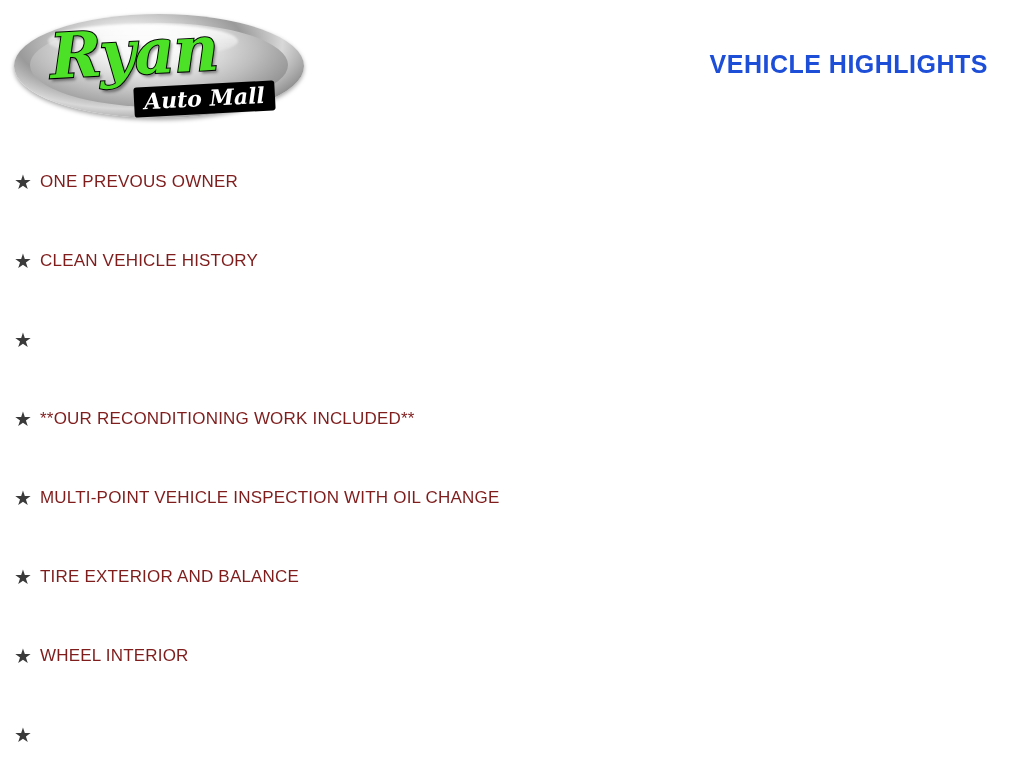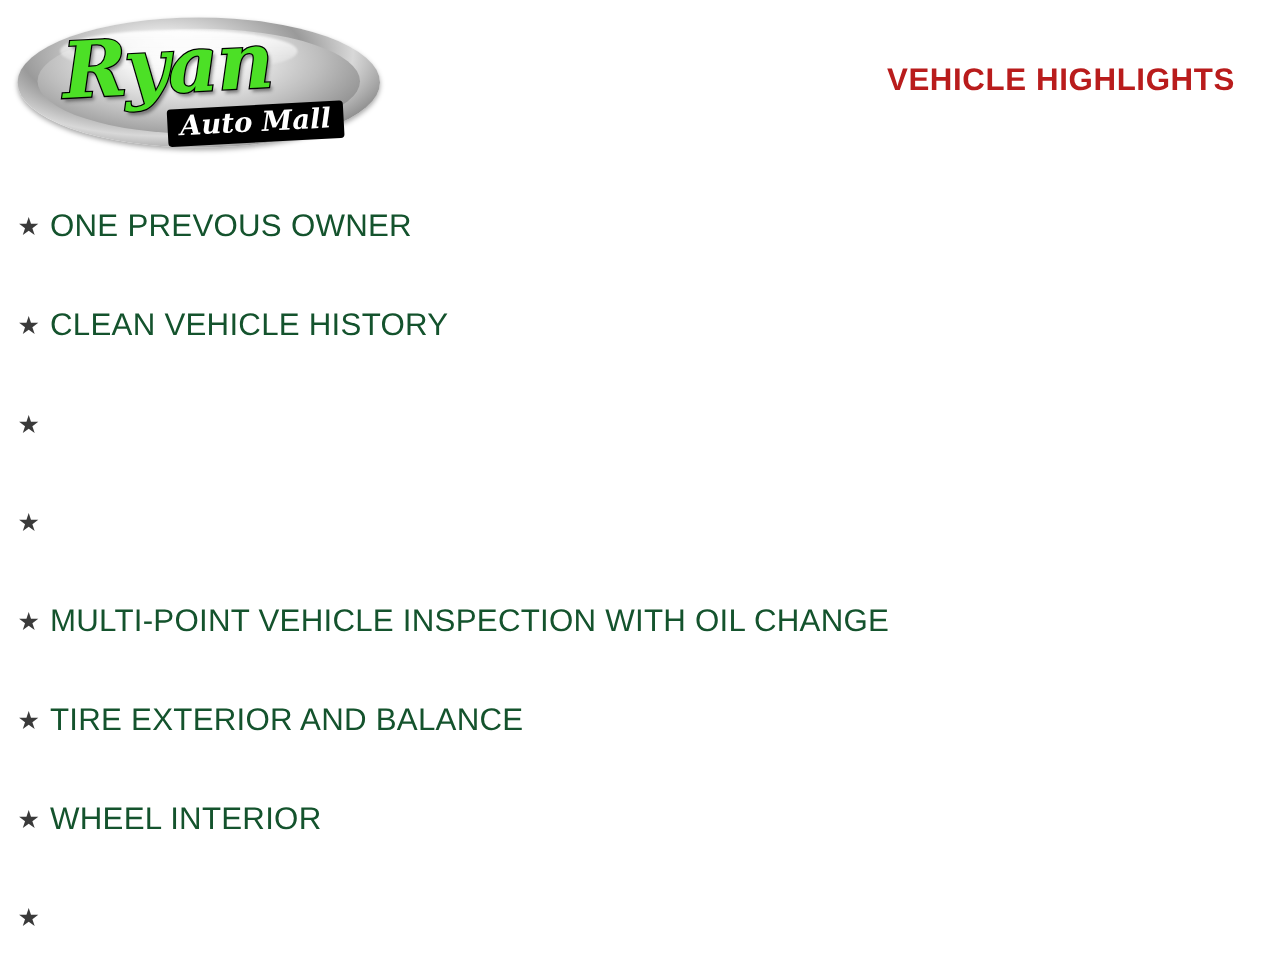--- a/index.html
+++ b/index.html
@@ -89,21 +89,21 @@
     letter-spacing: 0px;
     white-space: nowrap;
   }
 
   .header-title {
     position: absolute;
     right: 36px;
     top: 50px;
     font-size: 25px;
     font-weight: bold;
-    color: #b91c1c;
+    color: #1d4ed8;
     letter-spacing: 0.5px;
     white-space: nowrap;
   }
 
   
   .highlights {
     margin: 0;
     padding: 0;
     list-style: none;
     position: absolute;
@@ -119,22 +119,22 @@
   }
   .star-icon {
     width: 26px;
     flex: 0 0 26px;
     font-size: 20px;
     line-height: 1;
     color: #3a3a3a;
     text-align: left;
   }
   .highlight-text {
-    font-size: 25px;
-    color: #14532d;
+    font-size: 17px;
+    color: #7f1d1d;
     letter-spacing: 0.2px;
     white-space: nowrap;
   }
 </style>
 </head>
 <body>
 
 <div class="header">
 
   <div class="logo">
@@ -155,20 +155,21 @@
   </li>
   <li class="highlight-item">
     <span class="star-icon">★</span>
     <span class="highlight-text">CLEAN VEHICLE HISTORY</span>
   </li>
   <li class="highlight-item">
     <span class="star-icon">★</span>
   </li>
   <li class="highlight-item">
     <span class="star-icon">★</span>
+    <span class="highlight-text">**OUR RECONDITIONING WORK INCLUDED**</span>
   </li>
   <li class="highlight-item">
     <span class="star-icon">★</span>
     <span class="highlight-text">MULTI-POINT VEHICLE INSPECTION WITH OIL CHANGE</span>
   </li>
   <li class="highlight-item">
     <span class="star-icon">★</span>
     <span class="highlight-text">TIRE EXTERIOR AND BALANCE</span>
   </li>
   <li class="highlight-item">

